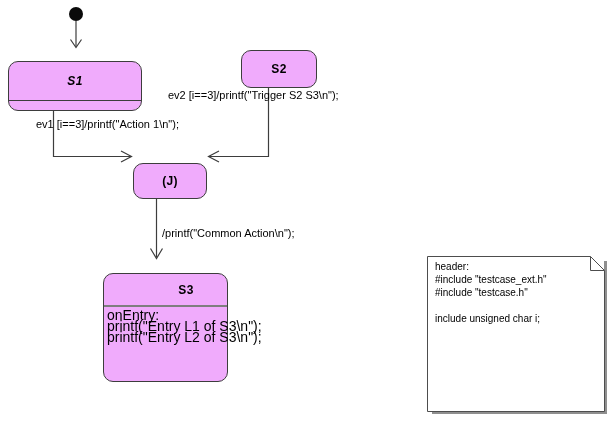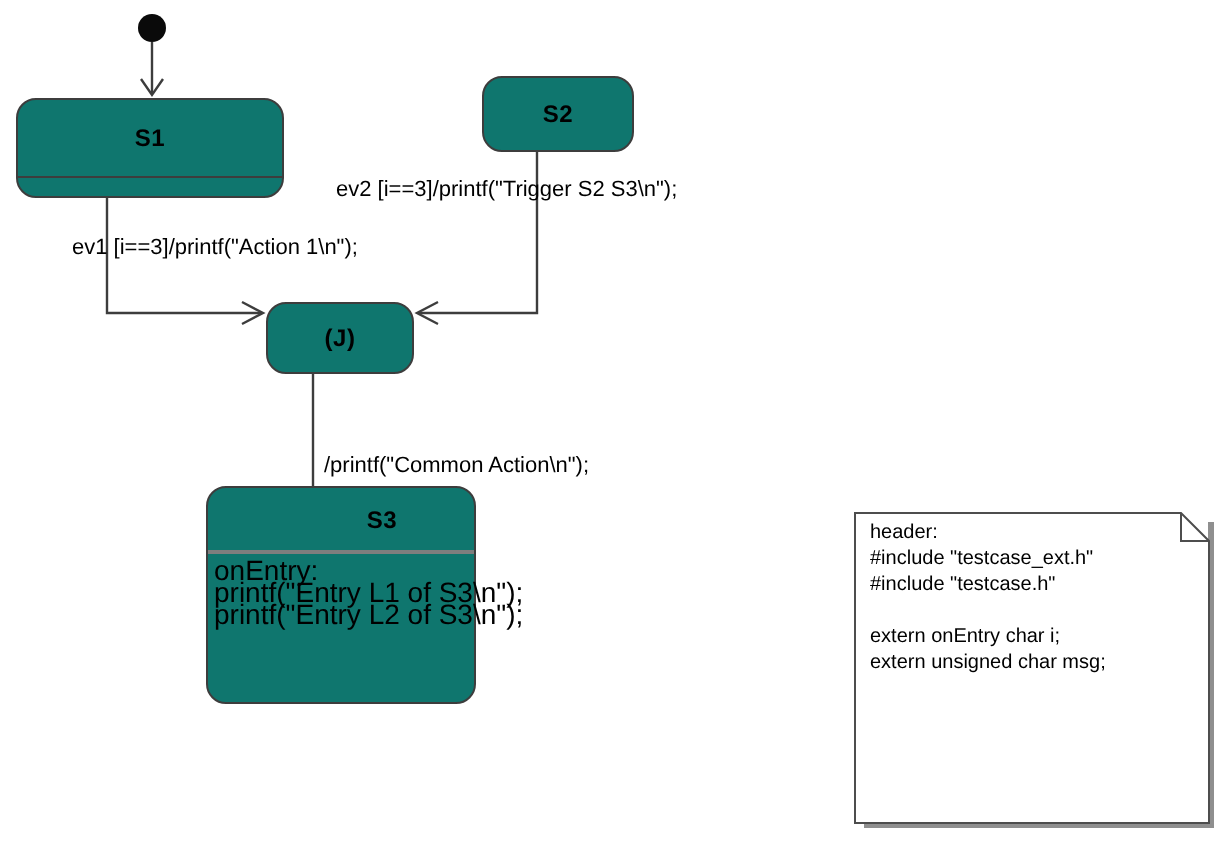--- a/index.html
+++ b/index.html
@@ -12,45 +12,46 @@
     color: #000000;
     overflow: hidden;
   }
   .connectors {
     position: absolute;
     left: 0; top: 0;
     width: 609px; height: 423px;
   }
   .state {
     position: absolute;
-    background: #0f766e;
+    background: #f0abfc;
     border: 1px solid #3d3d3d;
     border-radius: 10px;
     box-sizing: border-box;
+    margin-top: 12px;
   }
   .state-title {
     font-weight: bold;
     font-size: 12px;
     display: flex;
     align-items: center;
     justify-content: center;
     letter-spacing: 0.3px;
   }
   .s1 { left: 8px; top: 49px; width: 134px; height: 50px; }
-  .s1 .state-title { height: 38px; }
+  .s1 .state-title { height: 38px; font-style: italic; }
   .s1-sep {
     position: absolute;
     left: 0; right: 0; top: 38px;
     border-top: 1px solid #3d3d3d;
   }
   .s2 { left: 241px; top: 38px; width: 76px; height: 38px; }
   .s2 .state-title { height: 100%; }
   .junction { left: 133px; top: 151px; width: 74px; height: 36px; }
   .junction .state-title { height: 100%; }
-  .s3 { left: 103px; top: 243px; width: 135px; height: 109px; padding-left: 41px; }
+  .s3 { left: 103px; top: 261px; width: 125px; height: 109px; padding-left: 41px; }
   .s3 .state-title { height: 31px; }
   .s3-sep {
     position: absolute;
     left: 0; right: 0; top: 31px;
     border-top: 2px solid #7e7e7e;
   }
   .s3-body {
     position: absolute;
     left: 3px; top: 36px; right: 2px;
     font-size: 14px;
@@ -144,18 +145,17 @@
       <rect x="6" y="156" width="175" height="3" fill="#8f8f8f"></rect>
 
       <path d="M1.5,1.5 L164.5,1.5 L178.5,15.5 L178.5,156.5 L1.5,156.5 Z" fill="#ffffff" stroke="#4d4d4d" stroke-width="1"></path>
       <path d="M164.5,1.5 L164.5,15.5 L178.5,15.5" fill="none" stroke="#4d4d4d" stroke-width="1"></path>
     </svg>
     <div class="note-text">
       <div>header:</div>
       <div>#include "testcase_ext.h"</div>
       <div>#include "testcase.h"</div>
       <div></div>
-      <div>extern onEntry char i;</div>
-      <div>extern unsigned char msg;</div>
+      <div>include unsigned char i;</div>
     </div>
   </div>
 
 </div>
 
 </body></html>

